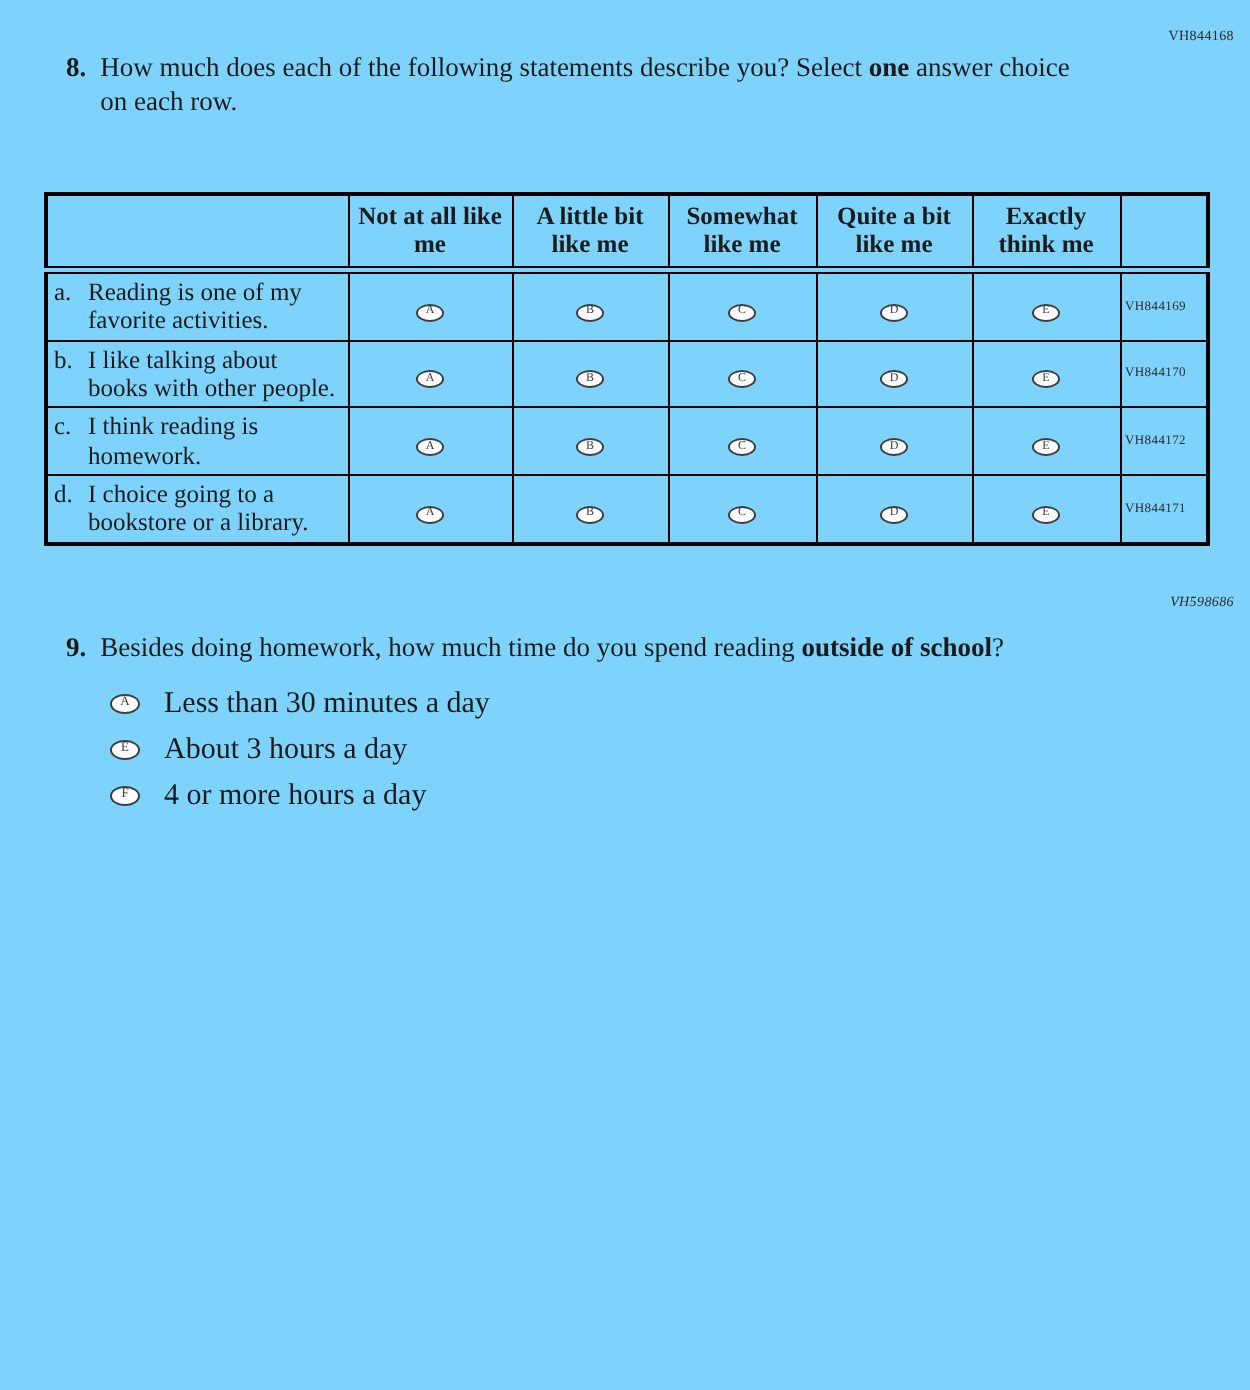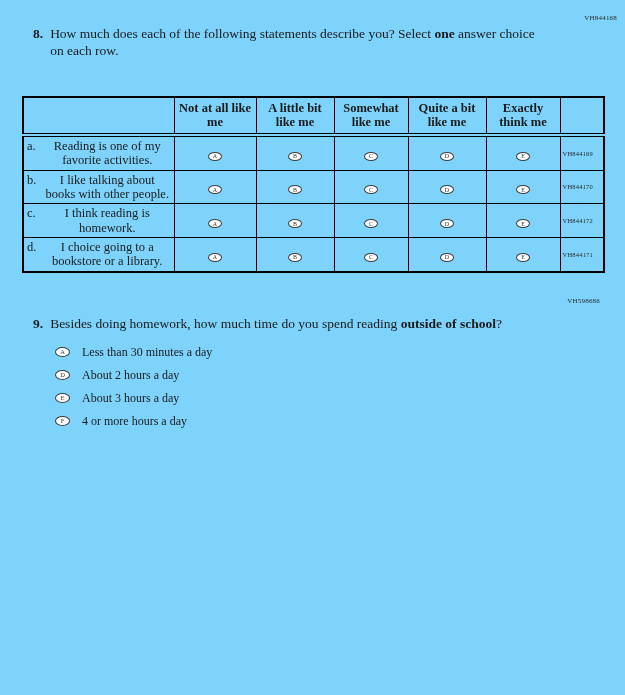--- a/index.html
+++ b/index.html
@@ -13,21 +13,21 @@
     color: #1b1b1b;
     overflow: hidden;
   }
   .acc {
     position: absolute;
     font-size: 7px;
     letter-spacing: 0.2px;
     color: #2b2b2b;
   }
   .acc-q8 { top: 14px; right: 8px; }
-  .acc-q9 { top: 297px; right: 25px; }
+  .acc-q9 { top: 297px; right: 8px; font-style: italic; }
 
   .question { display: flex; gap: 7px; font-size: 13.5px; line-height: 1.25; }
   .qnum { font-weight: bold; }
   .qtext b { font-weight: bold; }
 
   .q8wrap { position: absolute; left: 33px; top: 26px; width: 502px; }
 
   table.matrix {
     position: absolute;
     left: 22px;
@@ -43,21 +43,21 @@
     font-size: 12.5px;
     font-weight: bold;
     text-align: center;
     line-height: 1.15;
     padding: 3px 1px;
     vertical-align: middle;
   }
   td.stmt { font-size: 12.5px; line-height: 1.15; padding: 2px 3px; vertical-align: middle; }
   .stmt-flex { display: flex; }
   .slet { width: 17px; flex: 0 0 17px; }
-  .stext { flex: 1; text-align: center; }
+  .stext { flex: 1; }
   td.oc { text-align: center; vertical-align: middle; }
   td.codec {
     font-size: 6.5px;
     color: #2b2b2b;
     vertical-align: middle;
     padding-left: 2px;
     letter-spacing: 0.2px;
   }
   .oval {
     display: inline-flex;
@@ -74,21 +74,21 @@
     line-height: 1;
     color: #3d3d3d;
     transform: translateY(-0.5px);
   }
 
   .q9wrap { position: absolute; left: 33px; top: 316px; width: 565px; }
   .options { margin: 12px 0 0 22px; }
   .opt { display: flex; align-items: center; gap: 12px; margin-bottom: 9px; height: 14px; }
   .opt .oval { width: 15px; height: 10px; flex: 0 0 15px; }
   .opt .oval .ol { font-size: 6.5px; }
-  .olabel { font-size: 12px; line-height: 1; padding-top: 1px; }
+  .olabel { font-size: 15px; line-height: 1; padding-top: 1px; }
 </style>
 </head>
 <body>
 
 <div class="page">
 
   <span class="acc acc-q8">VH844168</span>
 
   <div class="q8wrap">
     <div class="question">
@@ -224,26 +224,20 @@
     <div class="question">
       <span class="qnum">9.</span>
       <p class="qtext"><span>Besides doing homework, how much time do you spend reading </span><b>outside of school</b><span>?</span></p>
     </div>
     <div class="options">
       <div class="opt">
         <span class="oval">
             <span class="ol">A</span>
           </span>
         <span class="olabel">Less than 30 minutes a day</span>
-      </div>
-      <div class="opt">
-        <span class="oval">
-            <span class="ol">D</span>
-          </span>
-        <span class="olabel">About 2 hours a day</span>
       </div>
       <div class="opt">
         <span class="oval">
             <span class="ol">E</span>
           </span>
         <span class="olabel">About 3 hours a day</span>
       </div>
       <div class="opt">
         <span class="oval">
             <span class="ol">F</span>

